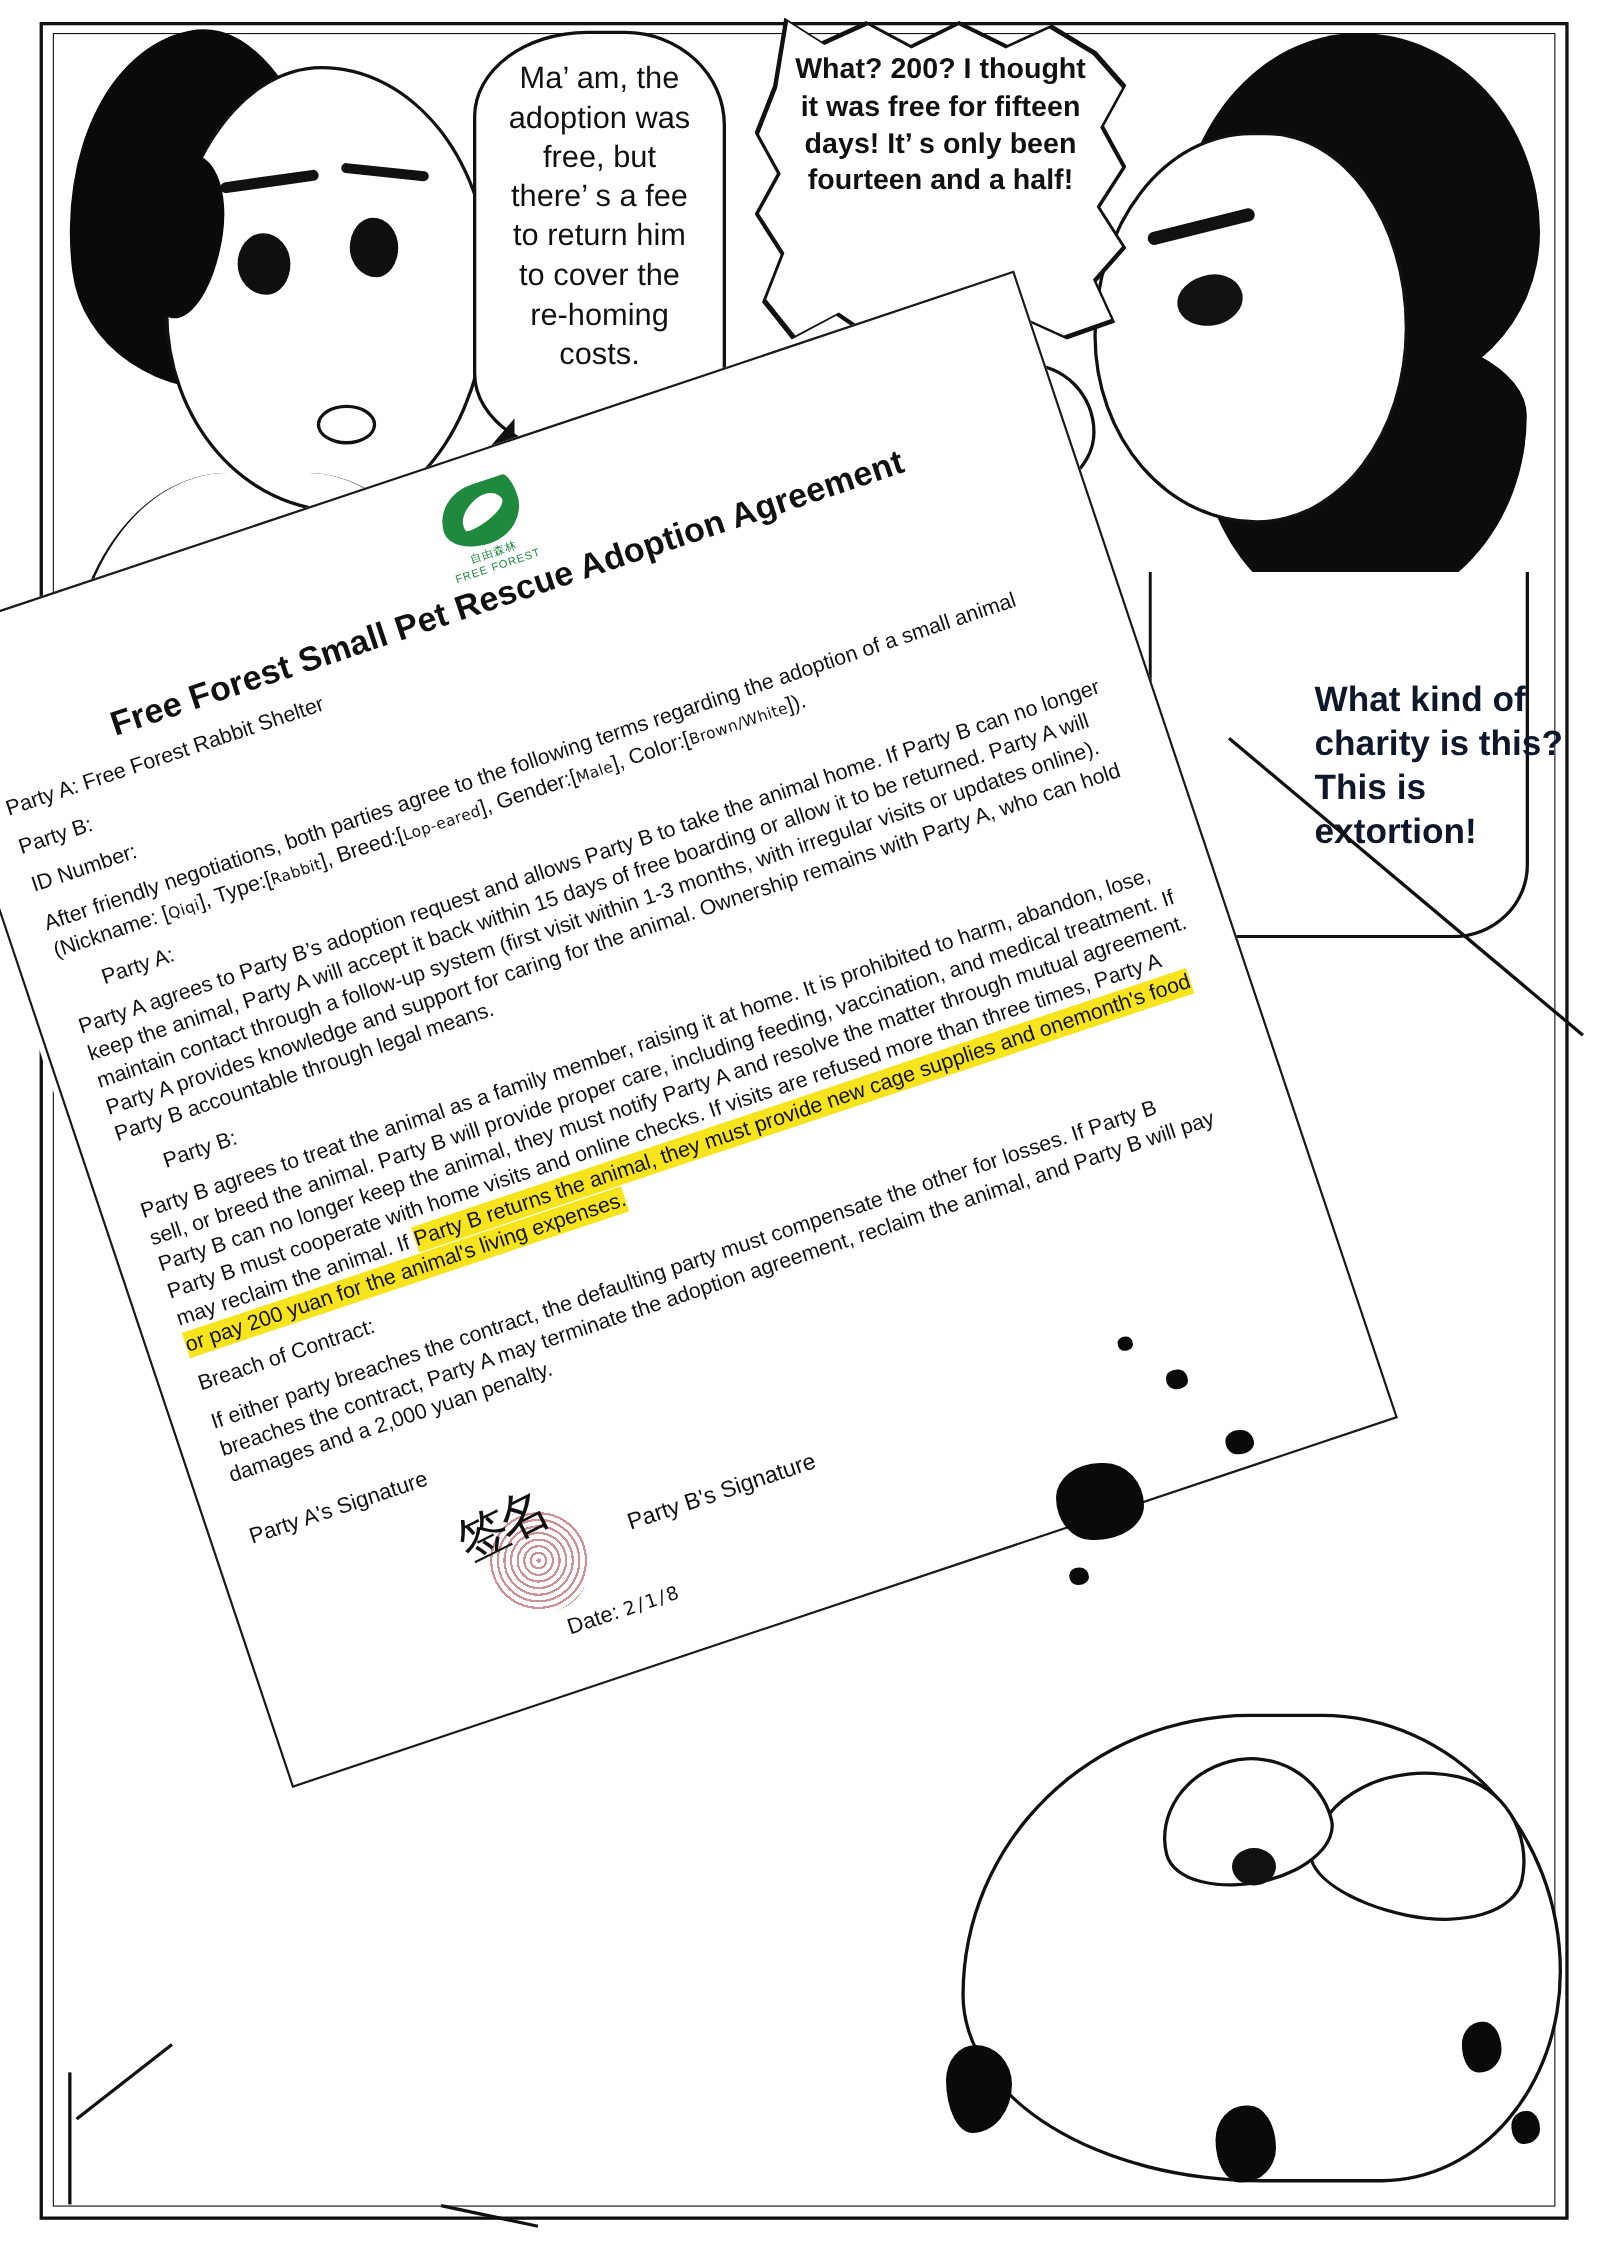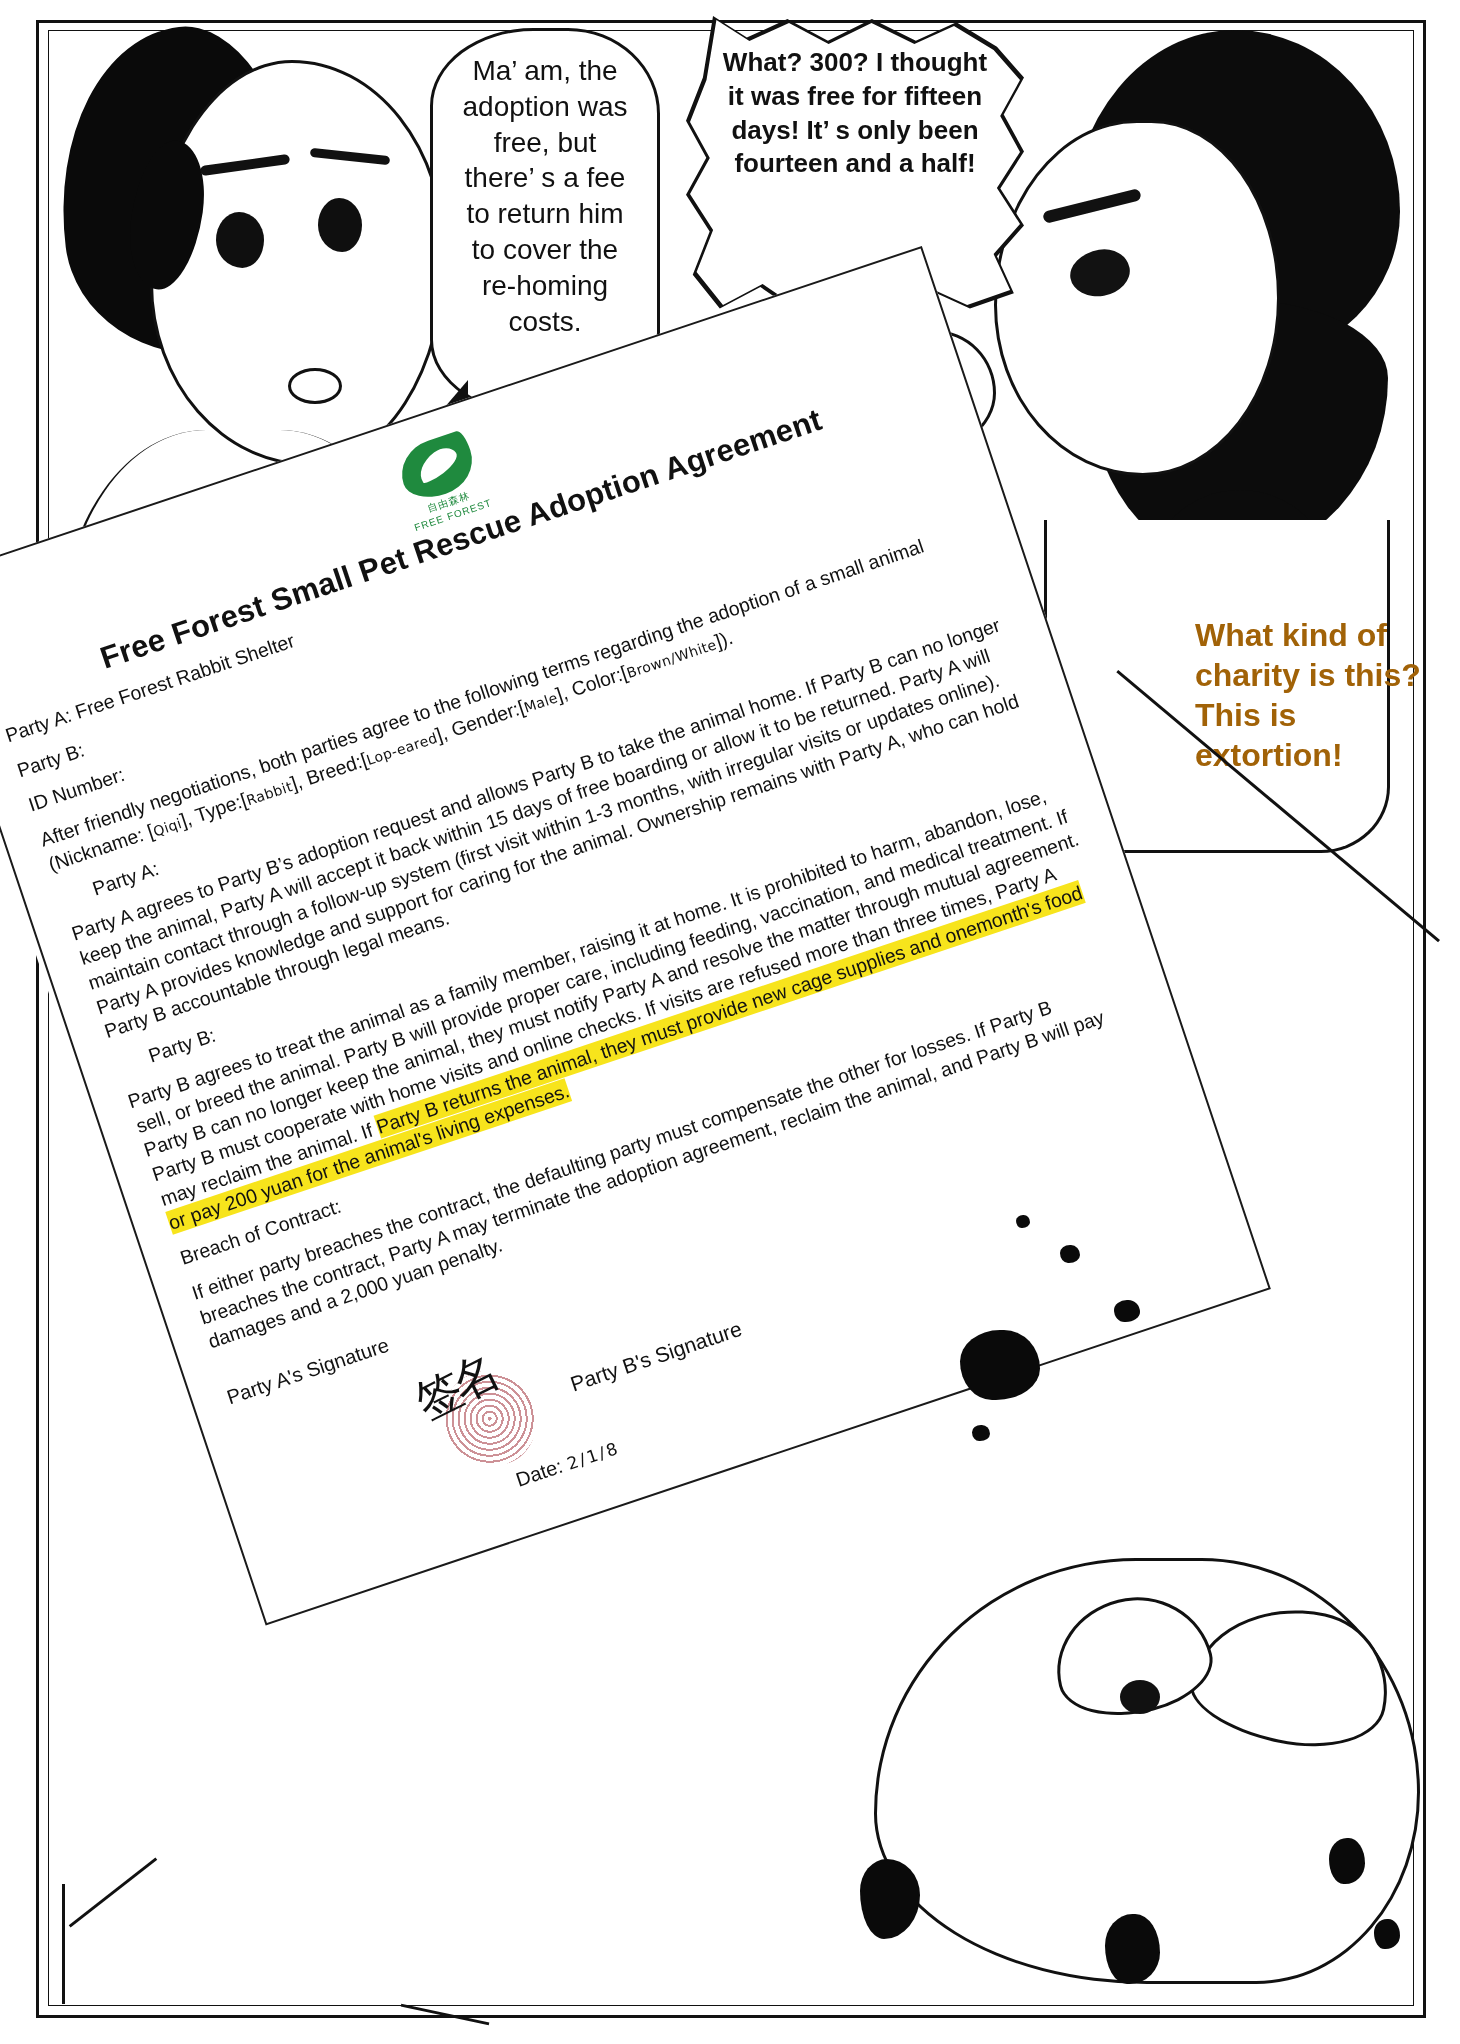--- a/index.html
+++ b/index.html
@@ -286,21 +286,21 @@
     top: 615px;
     width: 230px;
     height: 170px;
     border: none;
     background: transparent;
   }
   .bubble-4 .txt {
     font-size: 32px;
     font-weight: bold;
     line-height: 1.25;
-    color: #a16207;
+    color: #0f172a;
   }
   .tail-1 {
     left: 408px;
     top: 380px;
     width: 60px;
     height: 70px;
     clip-path: polygon(0% 100%, 100% 0%, 100% 60%);
     border: none;
     background: #111;
   }
@@ -570,21 +570,21 @@
   <div class="ink hand-point"></div>
   <div class="ink finger"></div>
 
   <div class="bubble bubble-1">
     <div class="txt">Ma’ am, the adoption was free, but there’ s a fee to return him to cover the re-homing costs.</div>
   </div>
   <div class="ink tail-1"></div>
 
   <div class="ink bubble-2-outline"></div>
   <div class="bubble bubble-2">
-    <div class="txt">What? 300? I thought it was free for fifteen days! It’ s only been fourteen and a half!</div>
+    <div class="txt">What? 200? I thought it was free for fifteen days! It’ s only been fourteen and a half!</div>
   </div>
 
   <div class="bubble bubble-3">
     <div class="txt">It’ s all clearly explained in the agreement.</div>
   </div>
 
   <div class="bubble bubble-4">
     <div class="txt">What kind of charity is this? This is extortion!</div>
   </div>
 

